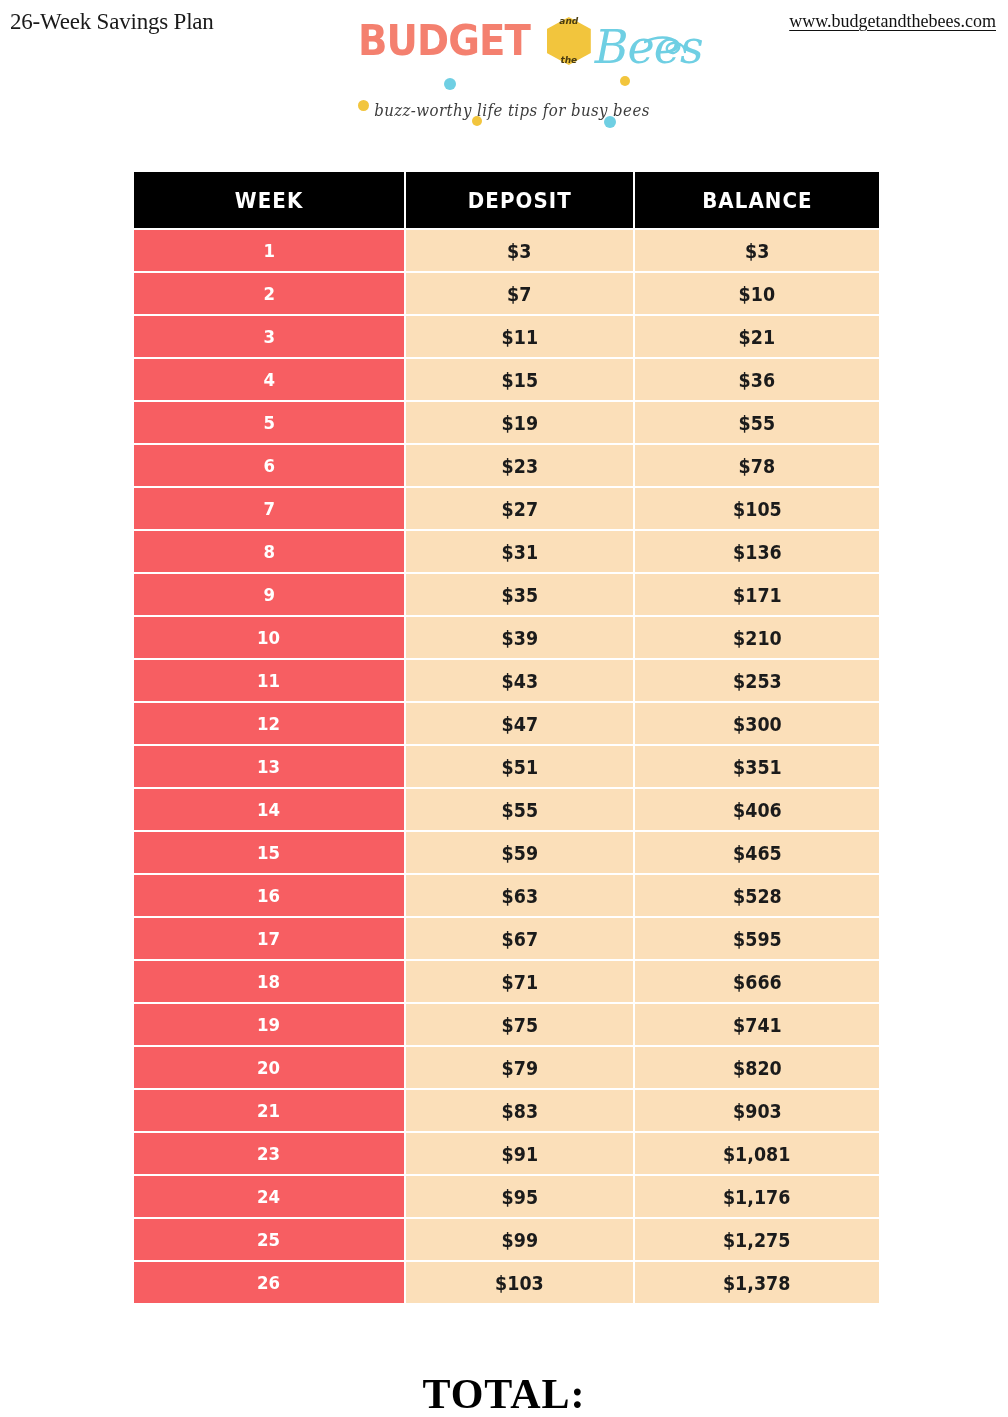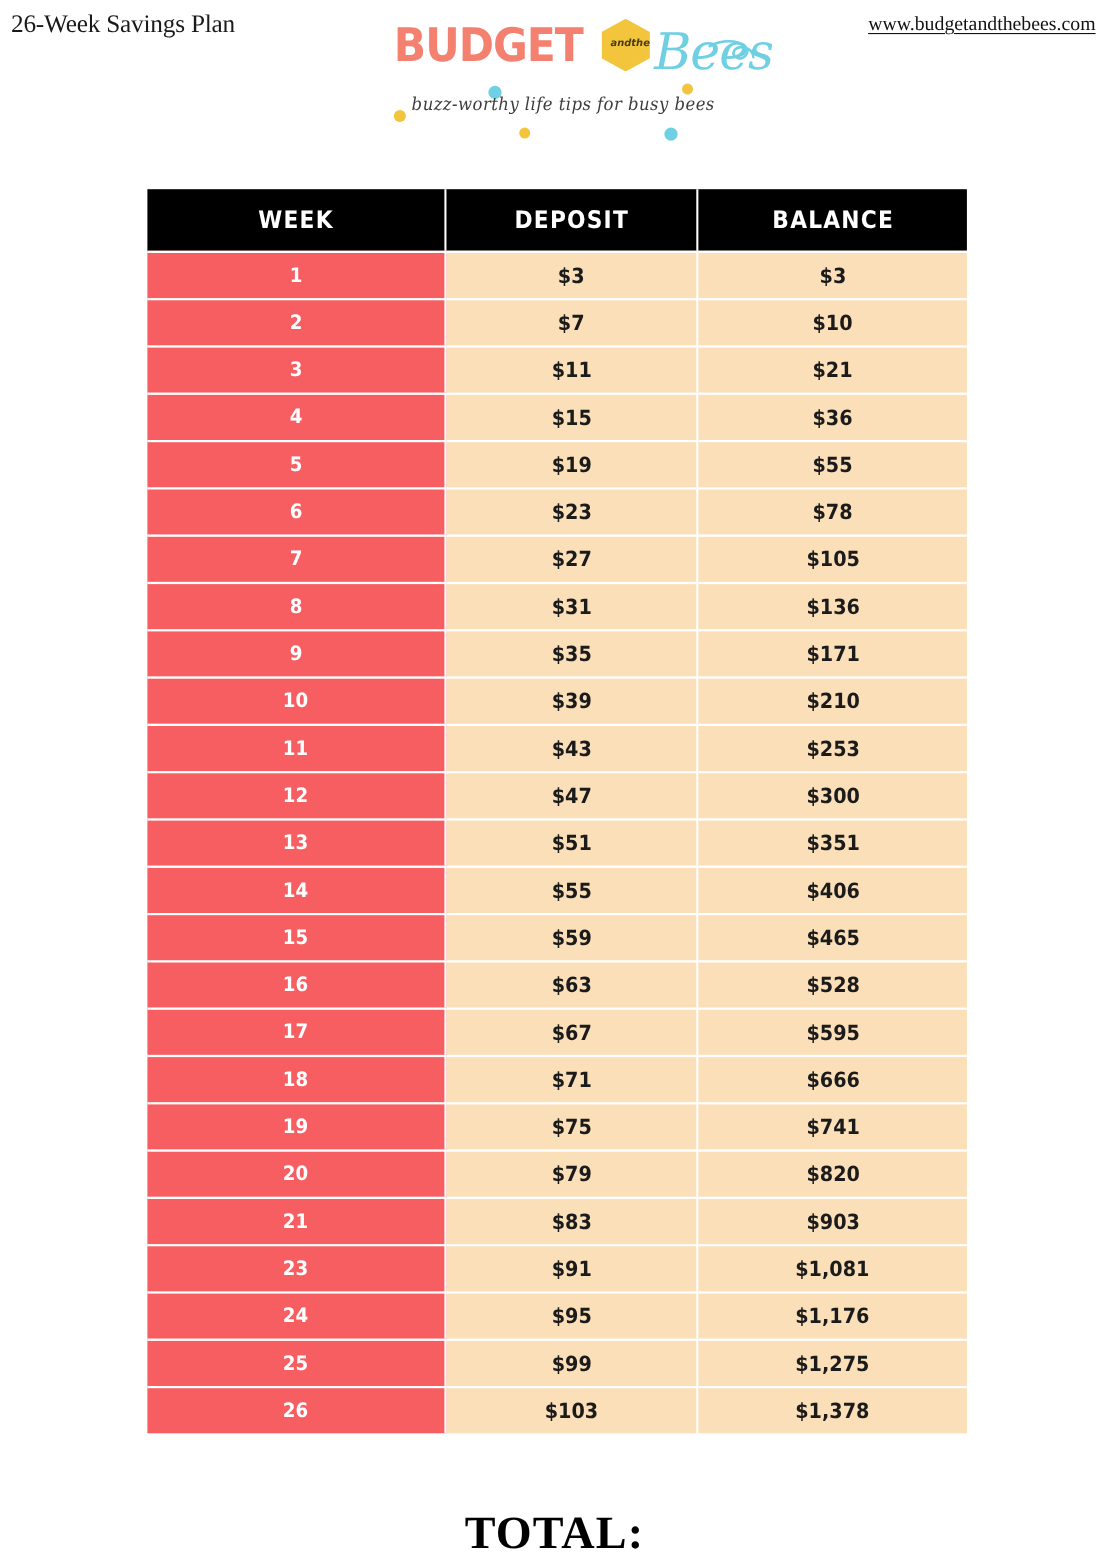--- a/index.html
+++ b/index.html
@@ -90,23 +90,23 @@
   .logo-hex .hexshape {
     position: absolute;
     inset: 0;
     background: #F2C53D;
     clip-path: polygon(50% 0%, 100% 25%, 100% 75%, 50% 100%, 0% 75%, 0% 25%);
   }
   .logo-hex .hextext {
     position: absolute;
     inset: 0;
     display: flex;
-    flex-direction: row;
+    flex-direction: column;
     align-items: center;
-    justify-content: flex-end;
+    justify-content: space-between;
     font-family: "DejaVu Sans", sans-serif;
     font-size: 9px;
     font-style: italic;
     font-weight: bold;
     color: #4a3c10;
     line-height: 1.05;
   }
 
   .logo-bees {
     font-family: "DejaVu Serif", serif;
@@ -124,21 +124,21 @@
     top: 22px;
     width: 42px;
     height: 26px;
   }
 
   .logo-tagline-row {
     position: relative;
     margin-top: 16px;
     height: 34px;
     display: flex;
-    align-items: flex-start;
+    align-items: flex-end;
     justify-content: center;
   }
 
   .logo-tagline {
     font-family: "DejaVu Serif", serif;
     font-style: italic;
     font-size: 15px;
     color: #3d3d3d;
     letter-spacing: 0.4px;
     white-space: nowrap;

